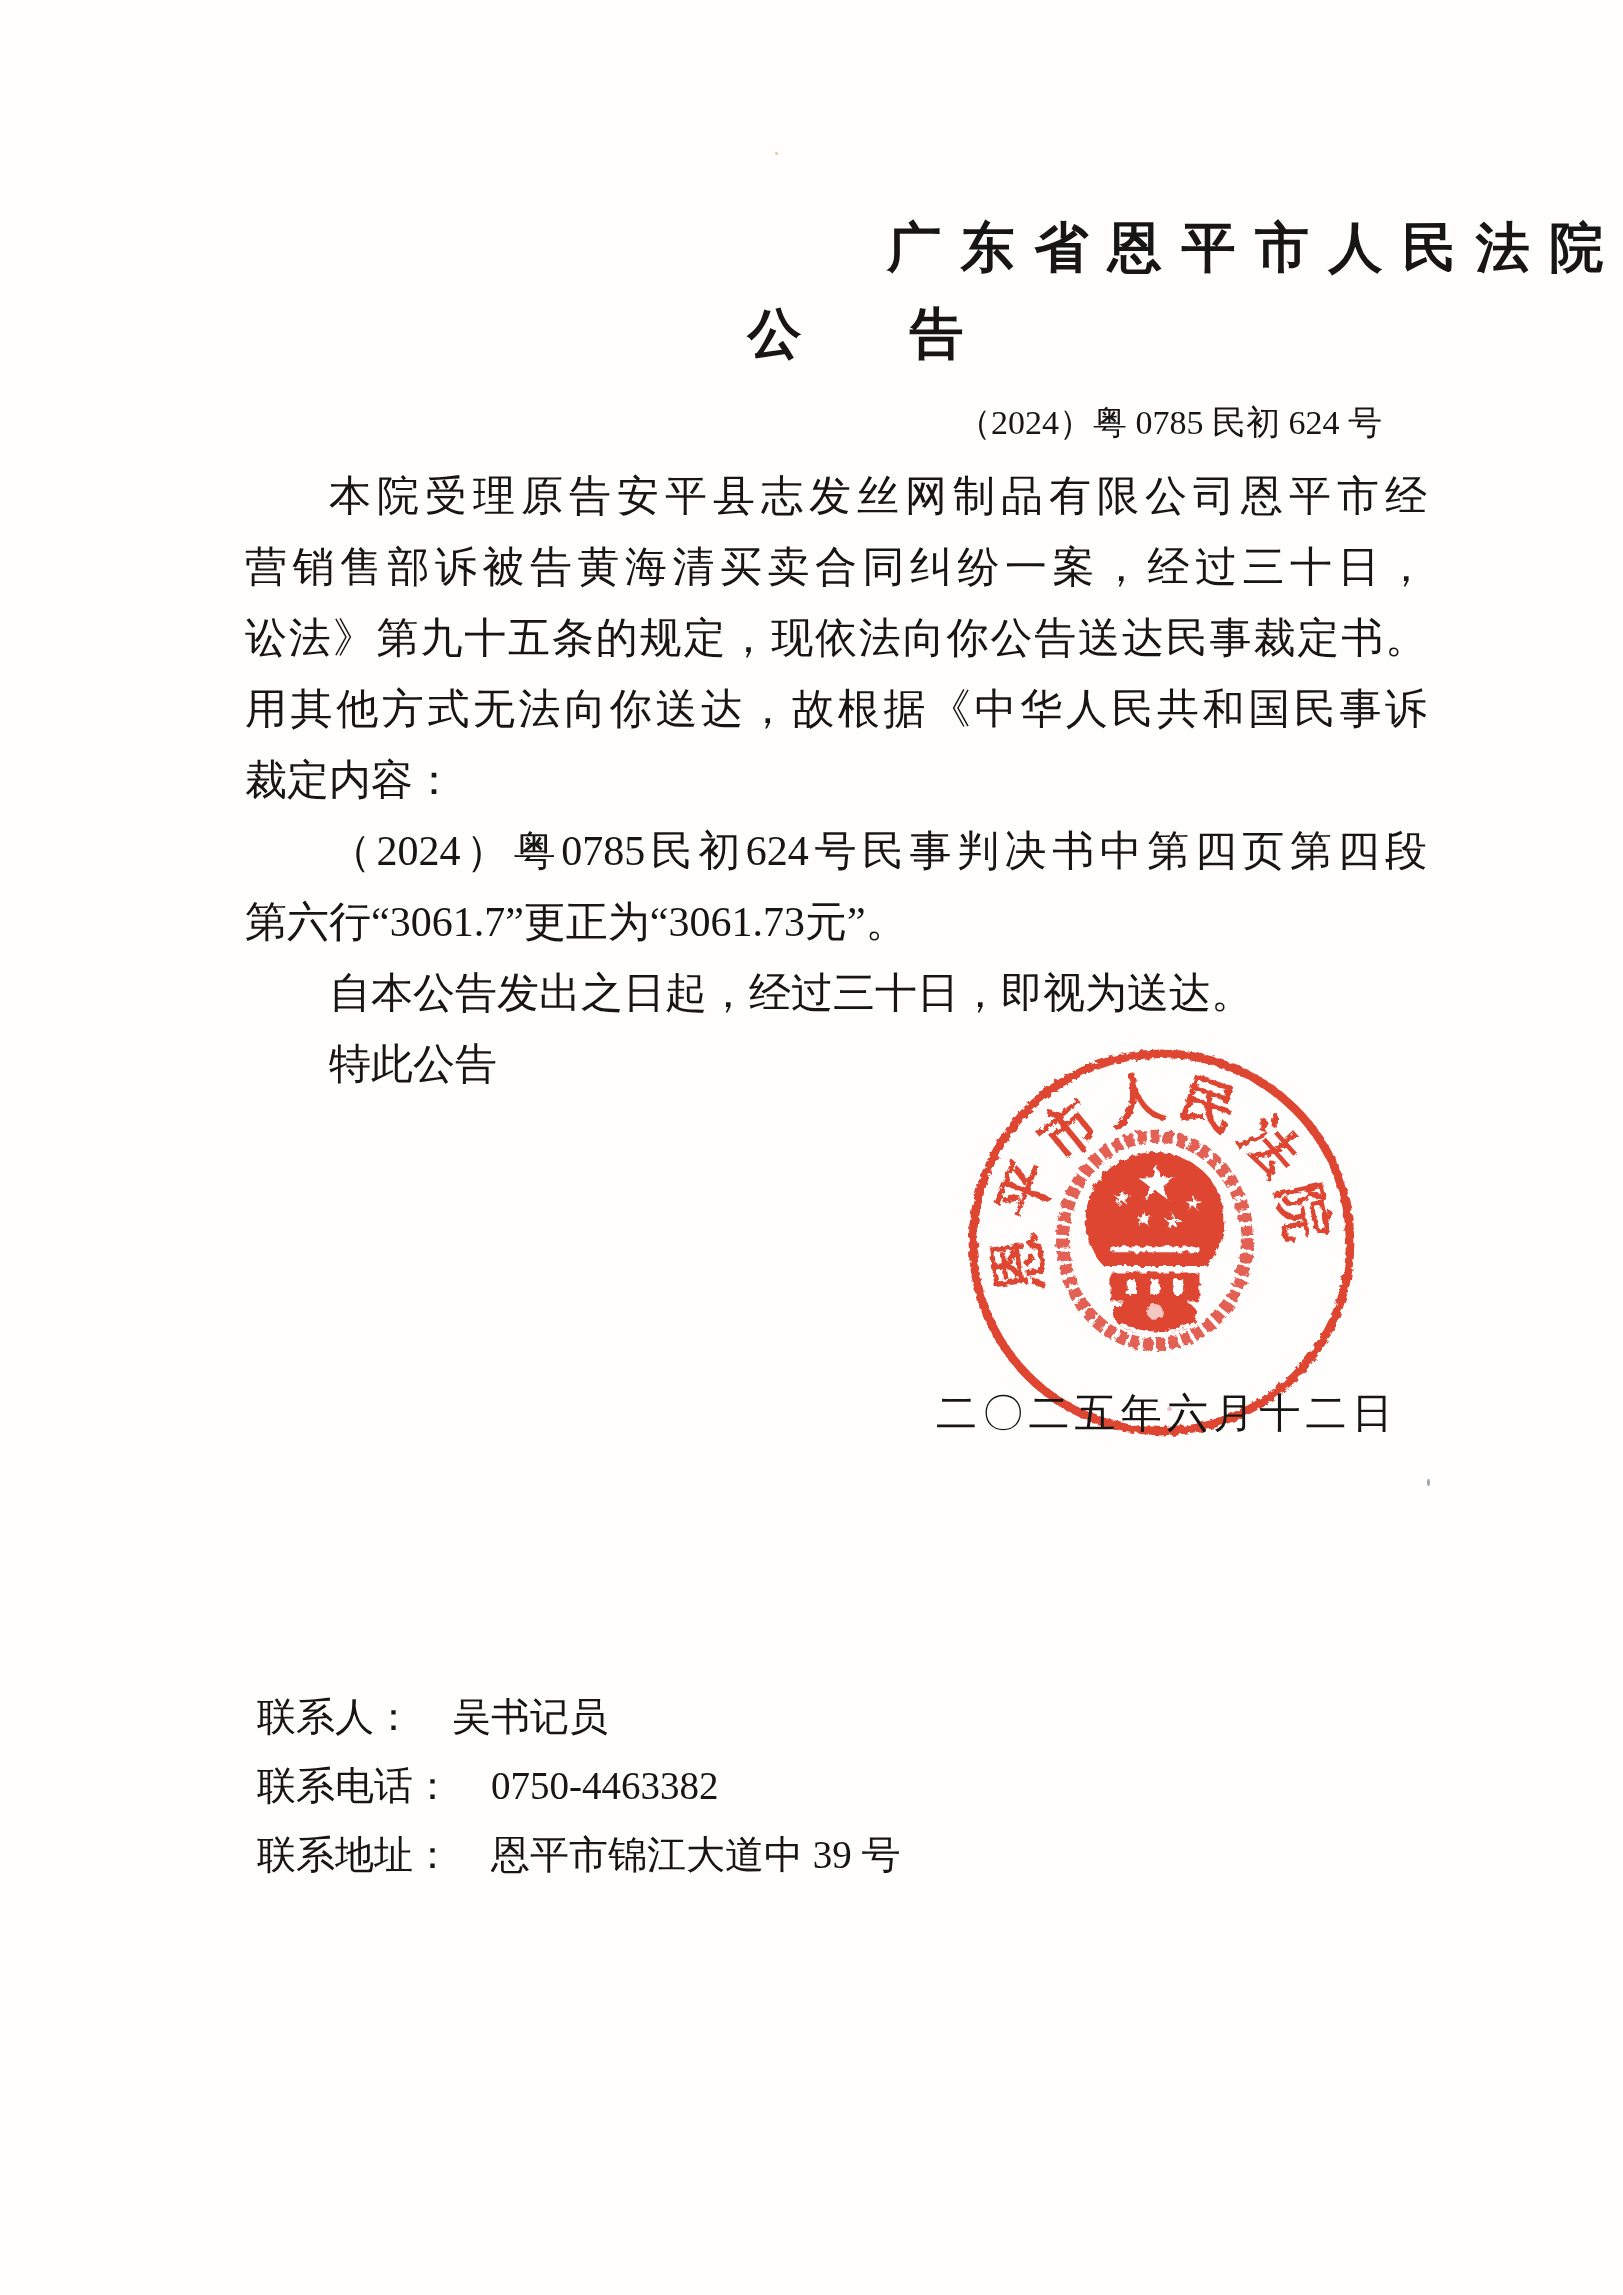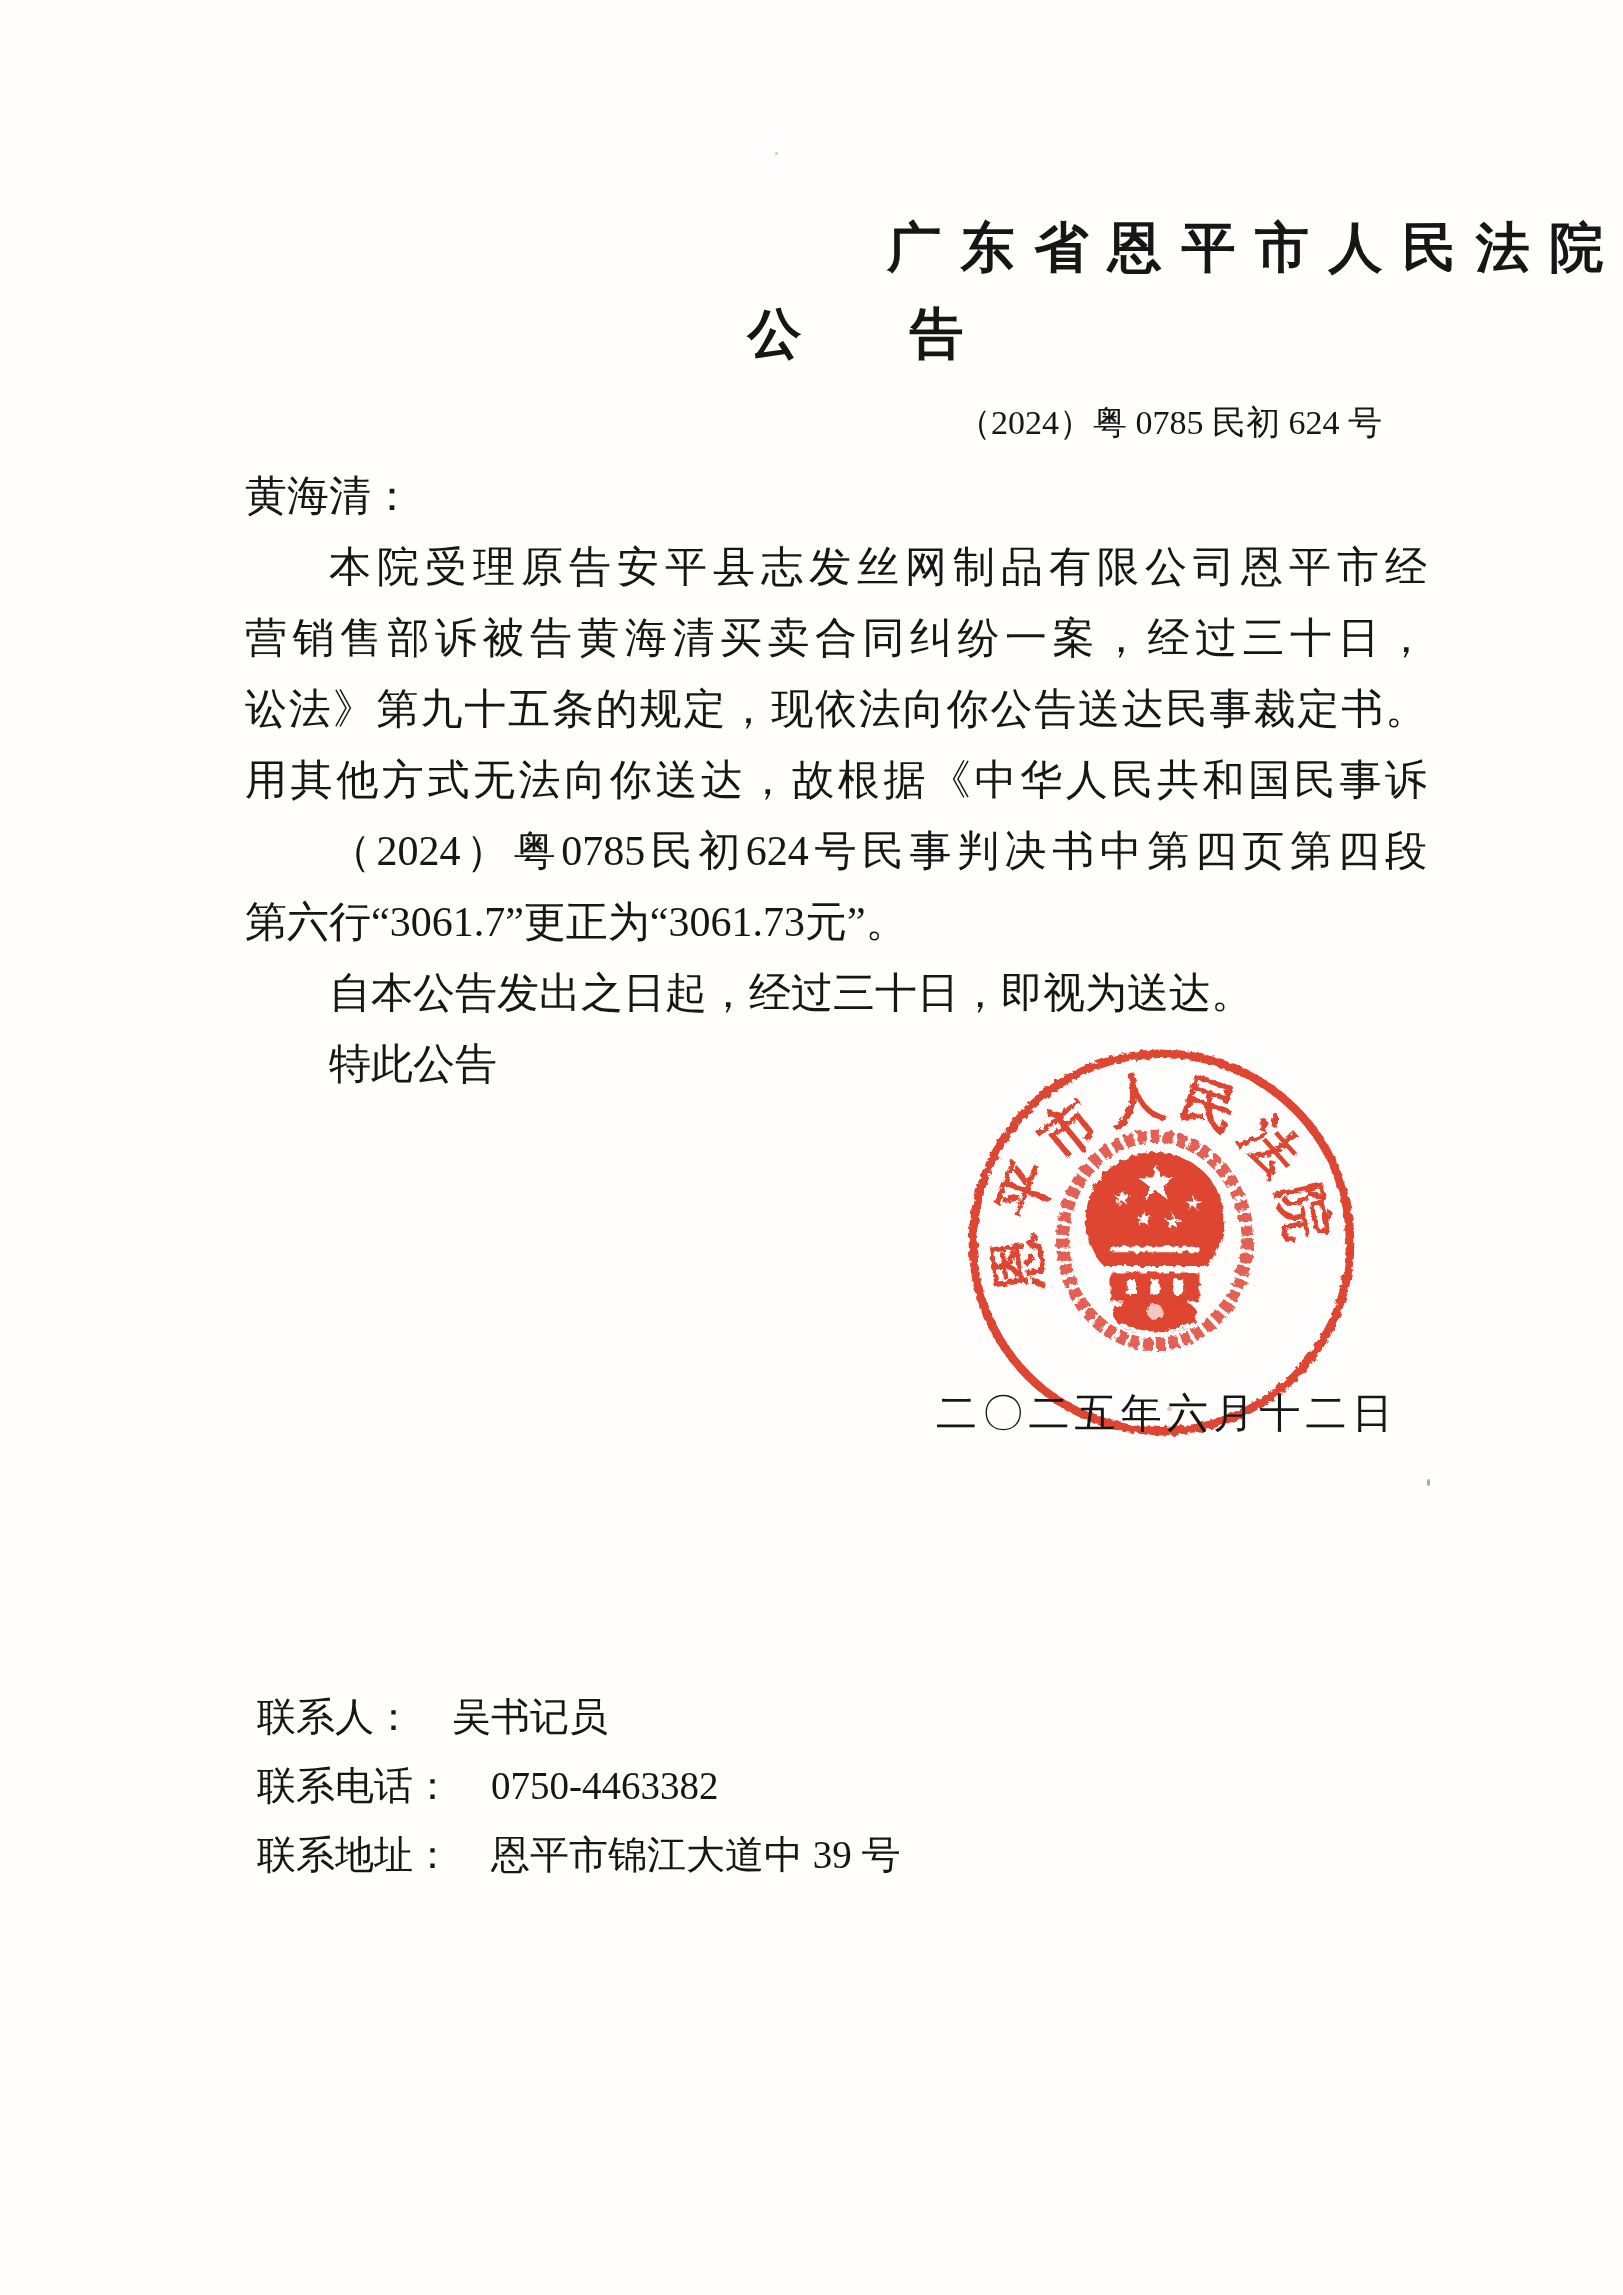--- a/index.html
+++ b/index.html
@@ -100,25 +100,25 @@
         <g>
           <ellipse class="sf" cx="290" cy="410" rx="64" ry="30"></ellipse>
           <path d="M 238 425 Q 290 452 342 425" stroke="#ffffff" stroke-width="5" fill="none"></path>
           <circle cx="290" cy="406" r="12" fill="#ffffff" opacity="0.7"></circle>
         </g>
       </g>
     </g>
   </svg>
 
   <div class="content">
-    <div class="line">黄海清：</div>
     <div class="line indent fill">本院受理原告安平县志发丝网制品有限公司恩平市经</div>
     <div class="line fill">营销售部诉被告黄海清买卖合同纠纷一案，经过三十日，</div>
     <div class="line fill">讼法》第九十五条的规定，现依法向你公告送达民事裁定书。</div>
     <div class="line fill">用其他方式无法向你送达，故根据《中华人民共和国民事诉</div>
+    <div class="line">裁定内容：</div>
     <div class="line indent fill">（2024）粤0785民初624号民事判决书中第四页第四段</div>
     <div class="line">第六行“3061.7”更正为“3061.73元”。</div>
     <div class="line indent">自本公告发出之日起，经过三十日，即视为送达。</div>
     <div class="line indent">特此公告</div>
   </div>
 
   <div class="date-line">二〇二五年六月十二日</div>
 
   <div class="contact">
     <div class="line">联系人：　吴书记员</div>

